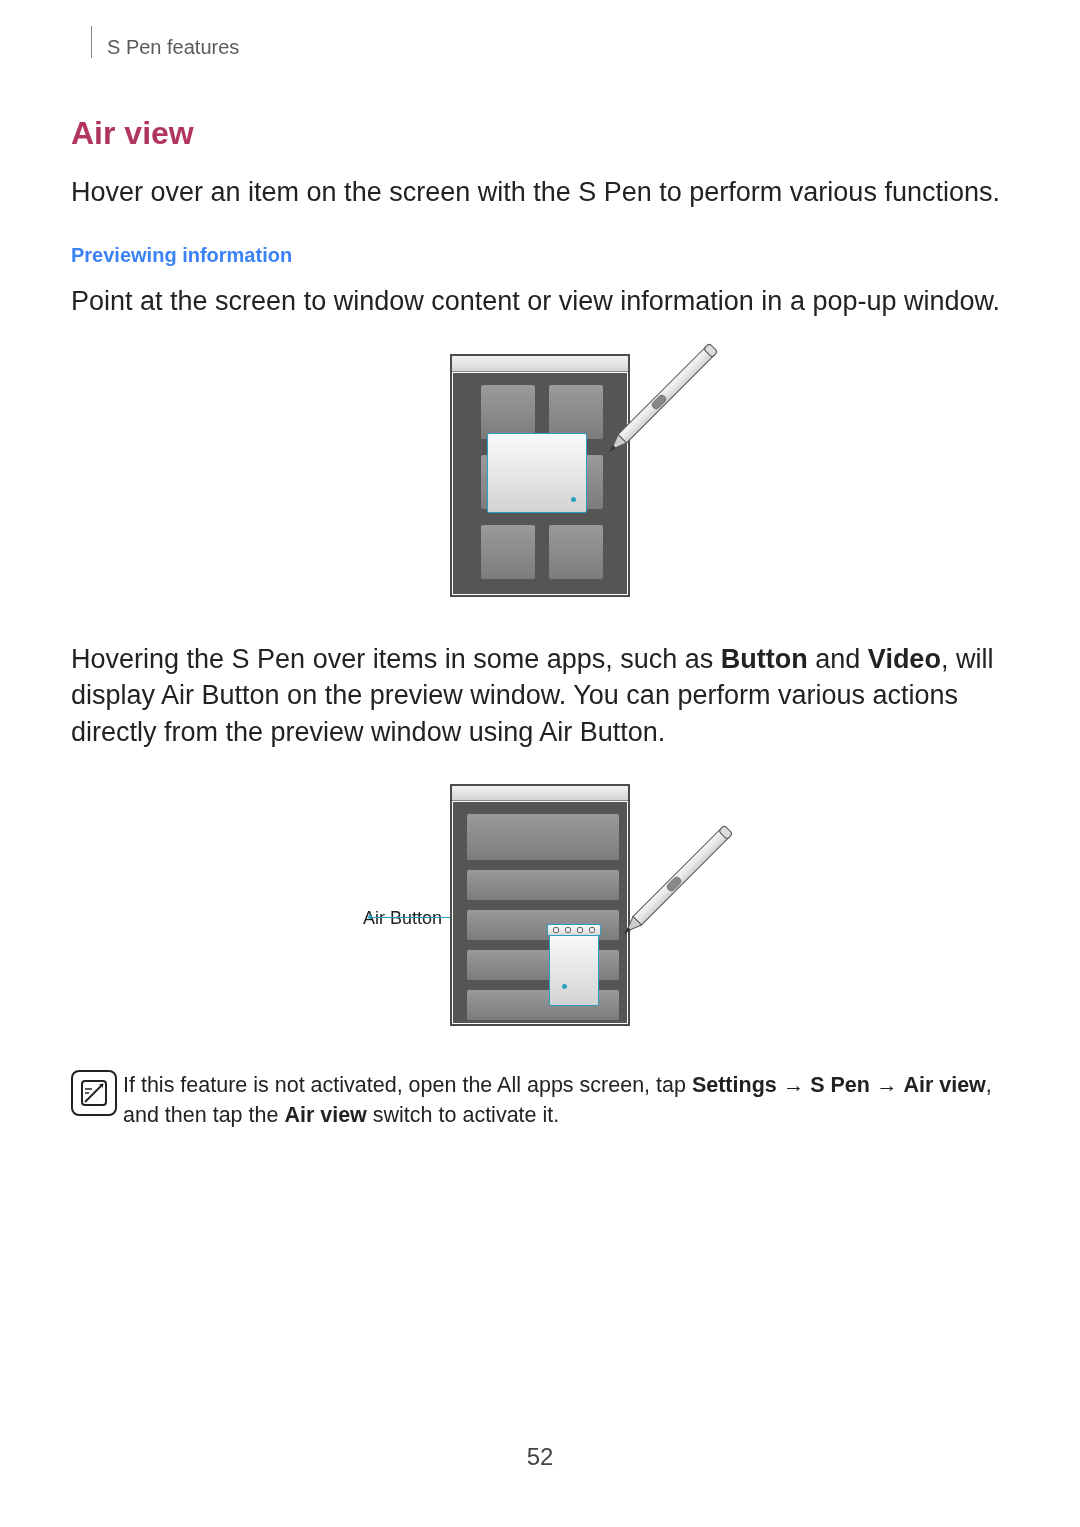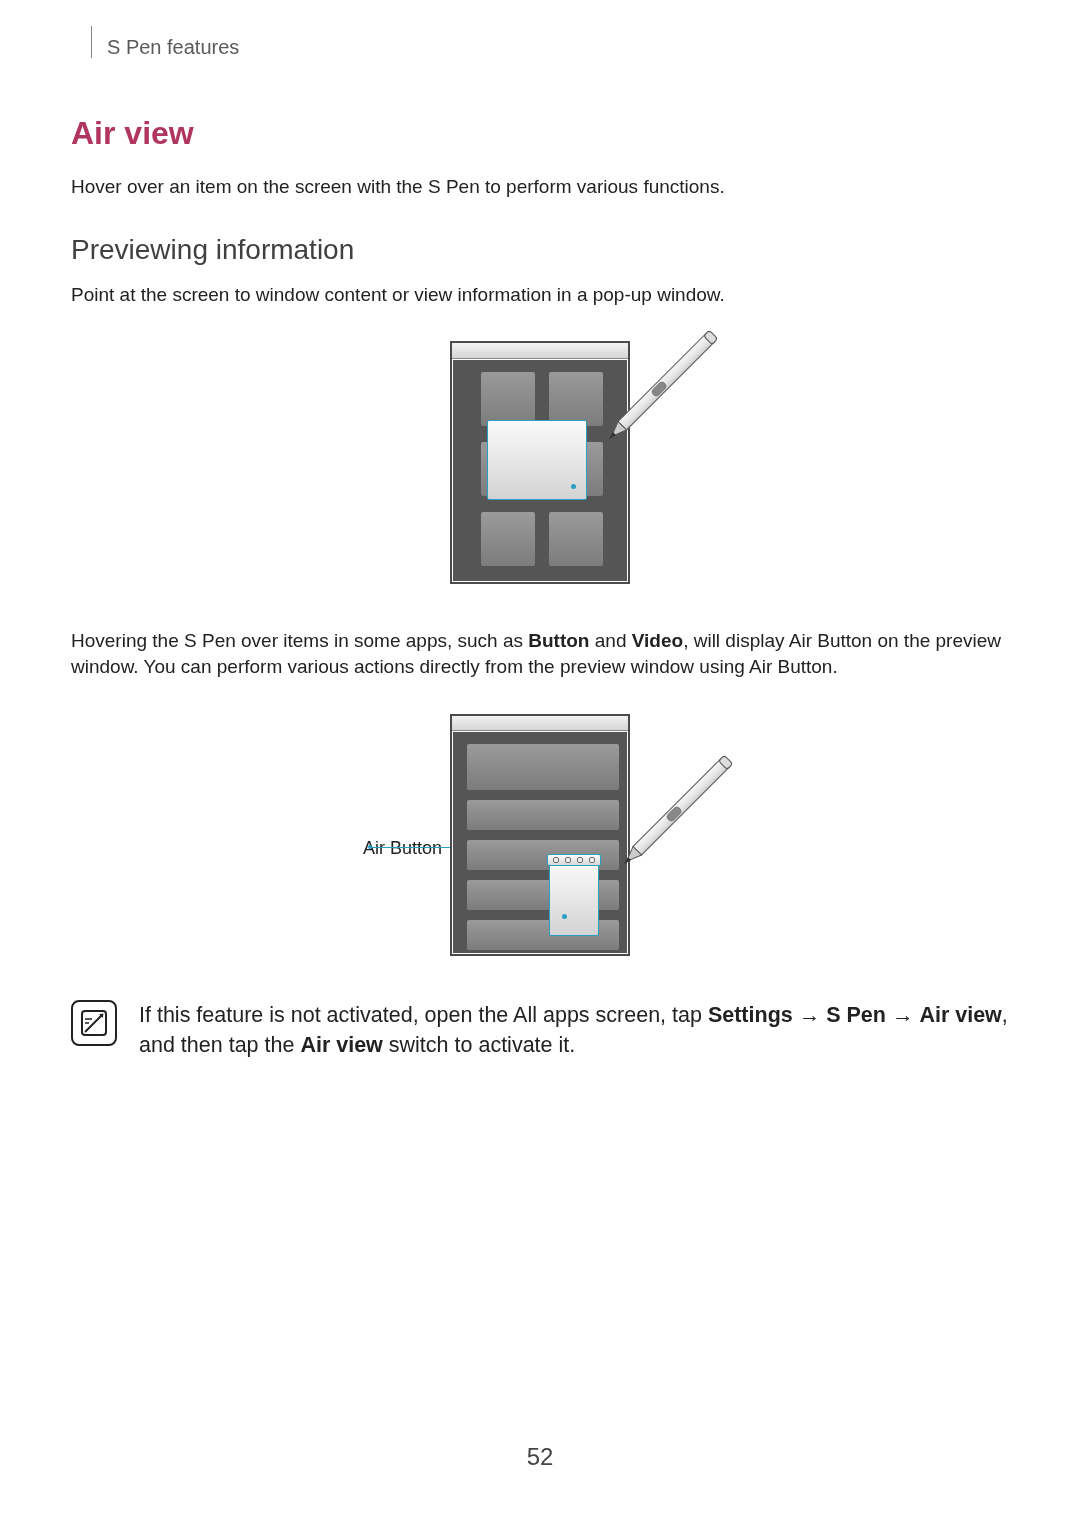--- a/index.html
+++ b/index.html
@@ -35,29 +35,29 @@
     height: 32px;
     border-left: 1px solid #888;
   }
   .section-title {
     color: #b1365f;
     font-size: 32px;
     font-weight: bold;
     margin-bottom: 22px;
   }
   .body-text {
-    font-size: 19px;
+    font-size: 27px;
     color: #222;
     line-height: 1.35;
     margin-bottom: 34px;
   }
   .sub-head {
-    font-size: 28px;
-    font-weight: normal;
-    color: #404040;
+    font-size: 20px;
+    font-weight: bold;
+    color: #3b82f6;
     margin-bottom: 16px;
   }
   .figure-wrap {
     width: 100%;
     display: flex;
     justify-content: center;
     margin-bottom: 44px;
     position: relative;
   }
   
@@ -203,21 +203,21 @@
     border-radius: 50%;
     left: -82px;
     top: 131px;
   }
   .figure2-container {
     position: relative;
   }
   .note-row {
     display: flex;
     align-items: flex-start;
-    gap: 22px;
+    gap: 6px;
     margin-top: 20px;
   }
   .note-icon {
     width: 46px;
     height: 46px;
     border: 2.5px solid #222;
     border-radius: 8px;
     display:flex;
     align-items:center;
     justify-content:center;

